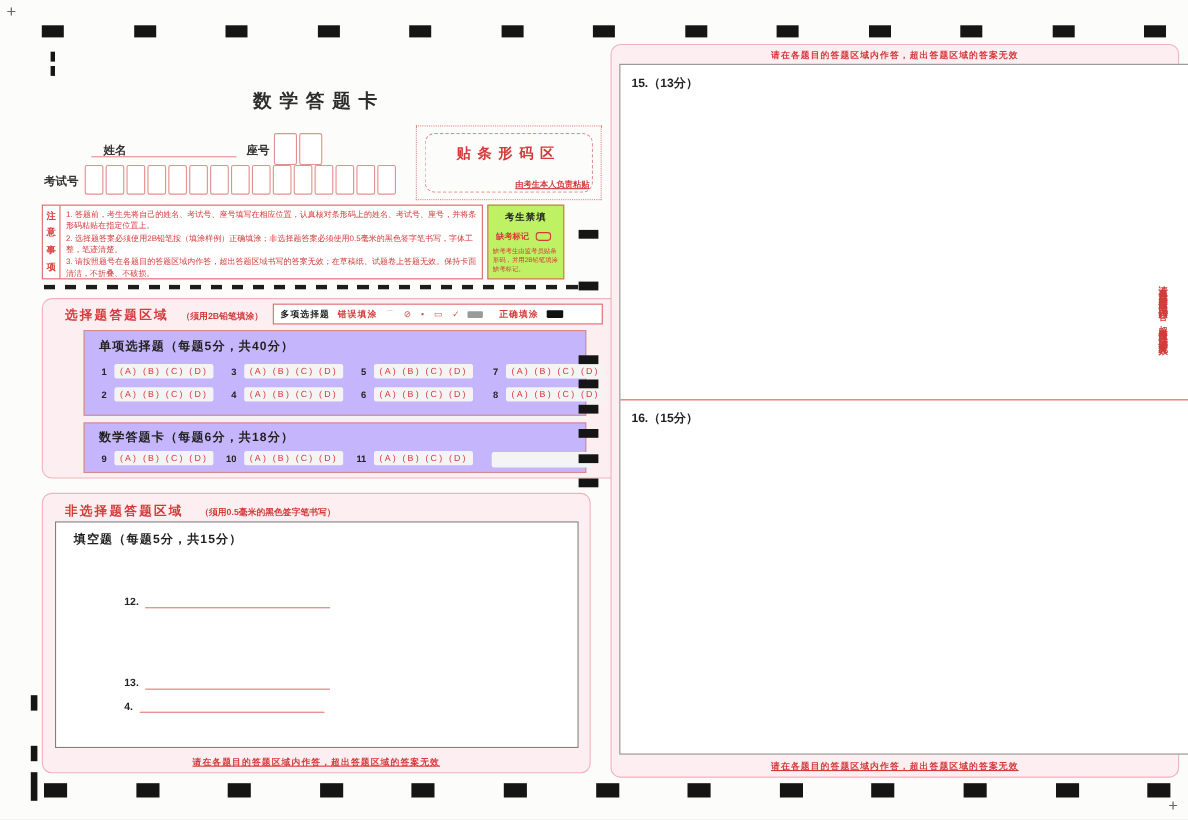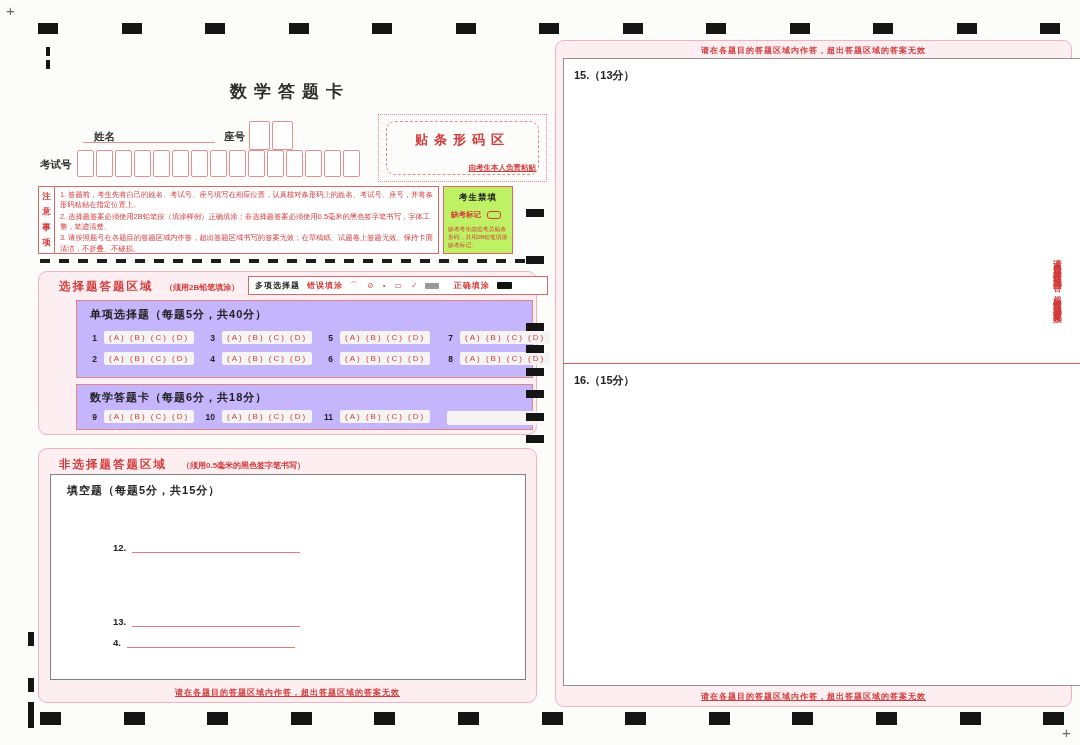--- a/index.html
+++ b/index.html
@@ -133,21 +133,21 @@
     <div class="nofill-title">考生禁填</div>
     <div class="absent-row">
       <span>缺考标记</span>
       <span class="absent-box"></span>
     </div>
     <div class="nofill-note">缺考考生由监考员贴条形码，并用2B铅笔填涂缺考标记。</div>
   </div>
 
   <div class="dashline"></div>
 
-  <div class="pinkbox" style="left:38px;top:271px;width:497px;height:162px;">
+  <div class="pinkbox" style="left:38px;top:271px;width:497px;height:162px;padding-left:32px;">
     <div class="abs sec-title" style="left:20px;top:7px;">选择题答题区域</div>
     <div class="abs sec-sub" style="left:126px;top:10px;">（须用2B铅笔填涂）</div>
     <div class="sample">
       <span class="s-label">多项选择题</span>
       <span class="s-wrong">错误填涂</span>
       <span style="display:flex;gap:9px;align-items:center;">
           <span class="wmark">⌒</span>
           <span class="wmark">⊘</span>
           <span class="wmark">•</span>
           <span class="wmark">▭</span>

